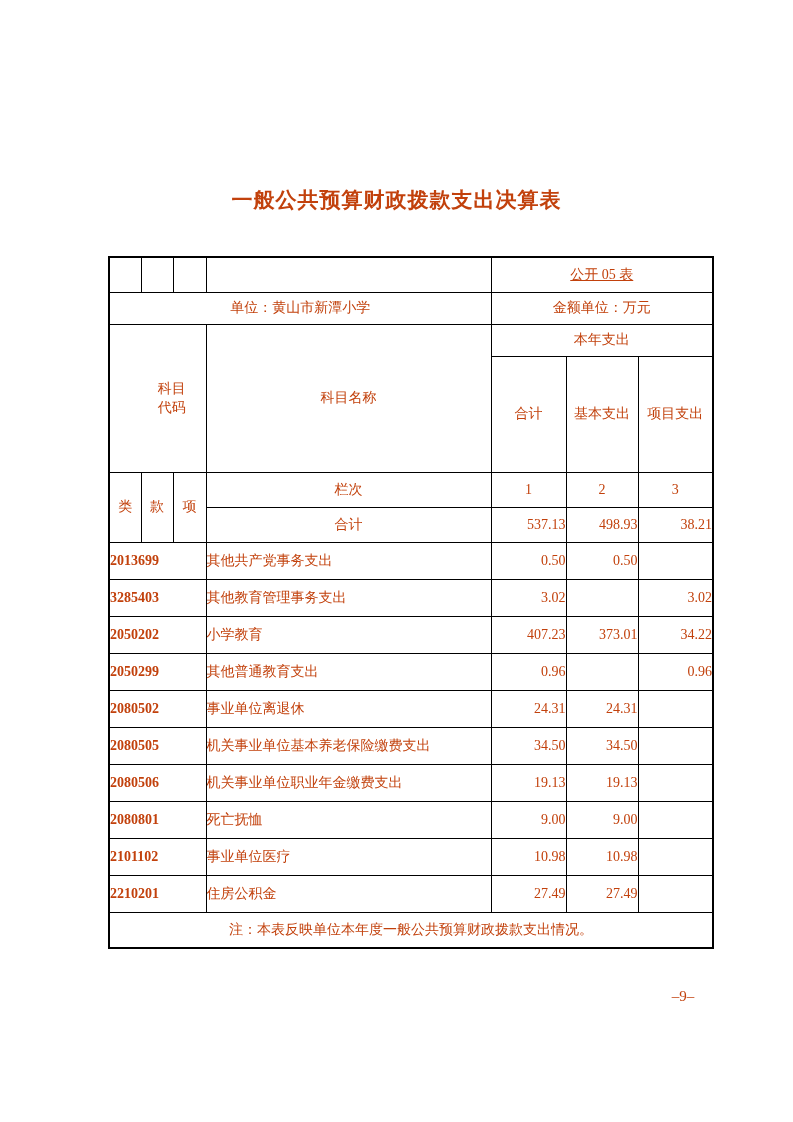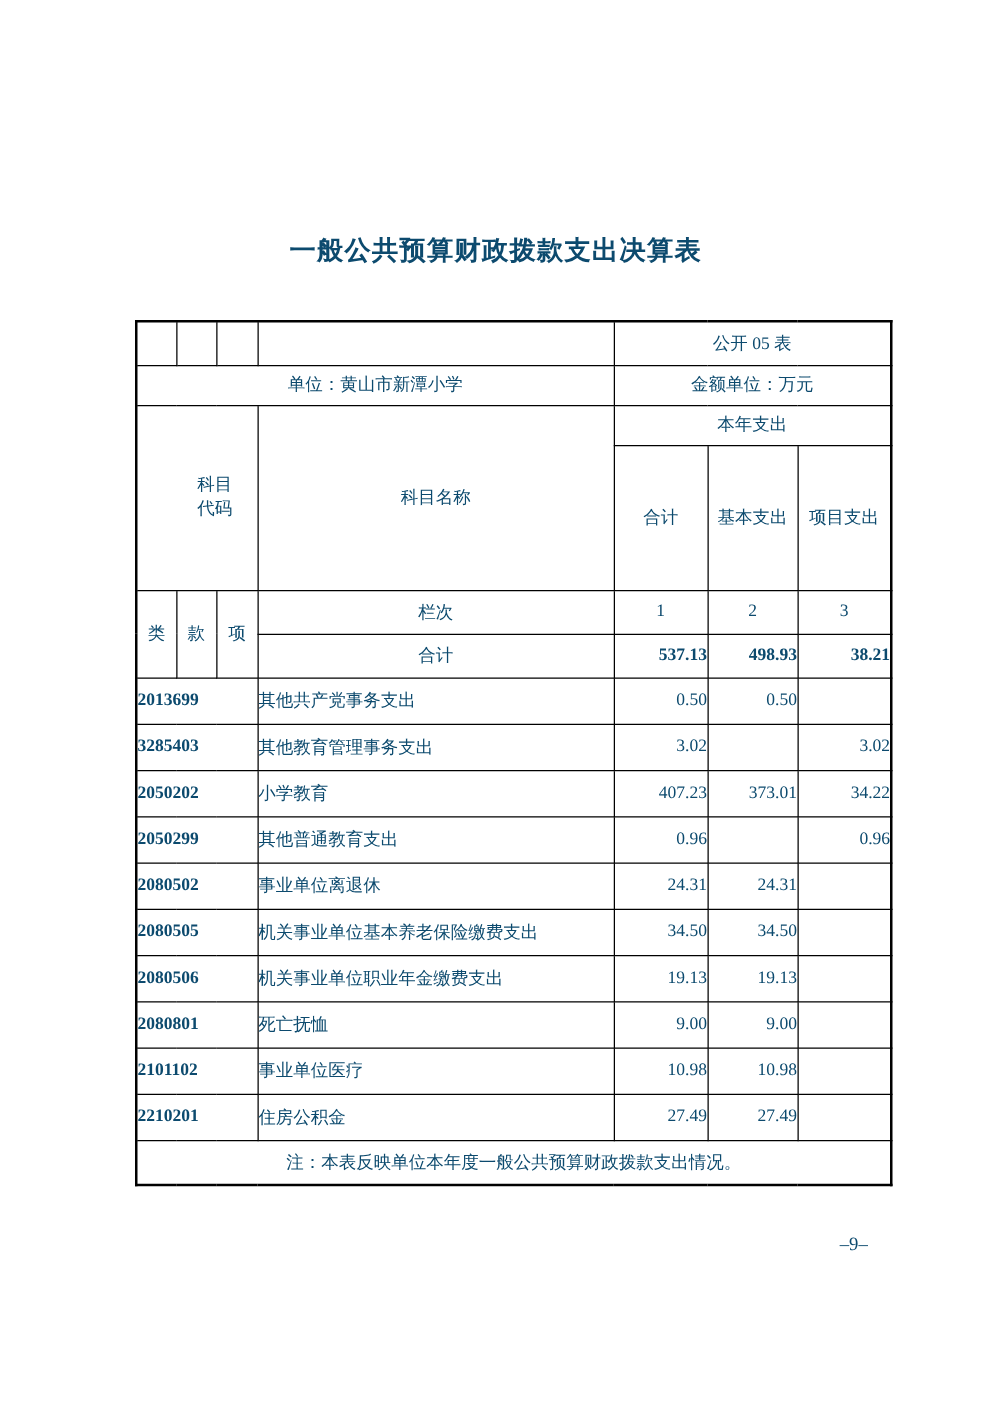--- a/index.html
+++ b/index.html
@@ -1,20 +1,20 @@
 <!DOCTYPE html>
 <html><head>
 <meta charset="utf-8">
 <style>
   html,body{margin:0;padding:0;background:#ffffff;}
   .page{
     position:relative;
     width:793px;height:1122px;
     background:#ffffff;
-    color:#0c4a6e;
+    color:#c2410c;
     font-family:"Liberation Serif","DejaVu Serif",serif;
     overflow:hidden;
   }
   .title{
     position:absolute;
     top:186px;left:0;width:100%;
     margin:0;
     text-align:center;
     font-family:"Liberation Sans","DejaVu Sans",sans-serif;
     font-size:21px;
@@ -30,35 +30,35 @@
     border:2px solid #000000;
   }
   table.report td{
     border:1px solid #000000;
     font-size:14px;
     padding:0;
     overflow:hidden;
     vertical-align:middle;
     background:#ffffff;
   }
-  tr.r-form{height:35px;}
+  tr.r-form{height:35px;text-decoration:underline;}
   tr.r-unit{height:32px;}
   tr.r-head-top{height:32px;}
   tr.r-head-sub{height:116px;}
   tr.r-lanci{height:35px;}
   tr.r-total{height:35px;}
   tr.r-data{height:37px;}
   tr.r-note{height:36px;}
   td.hd{background:#f0f0f0;text-align:center;}
   td.ctr{text-align:center;}
   td.lft{text-align:center;padding-left:8px;font-family:Liberation Mono, monospace;}
   td.name{text-align:left;padding-left:10px;margin-left:28px;}
   td.code{text-align:left;padding-left:8px;font-weight:bold;}
   td.num{text-align:right;padding-right:8px;}
-  td.num.b{font-weight:bold;}
+  td.num.b{font-weight:normal;}
   .two-line div{line-height:19px;padding-left:28px;}
   .pageno{
     position:absolute;
     top:988px;left:648px;width:70px;
     text-align:center;
     font-size:15px;
   }
 </style>
 </head>
 <body>

